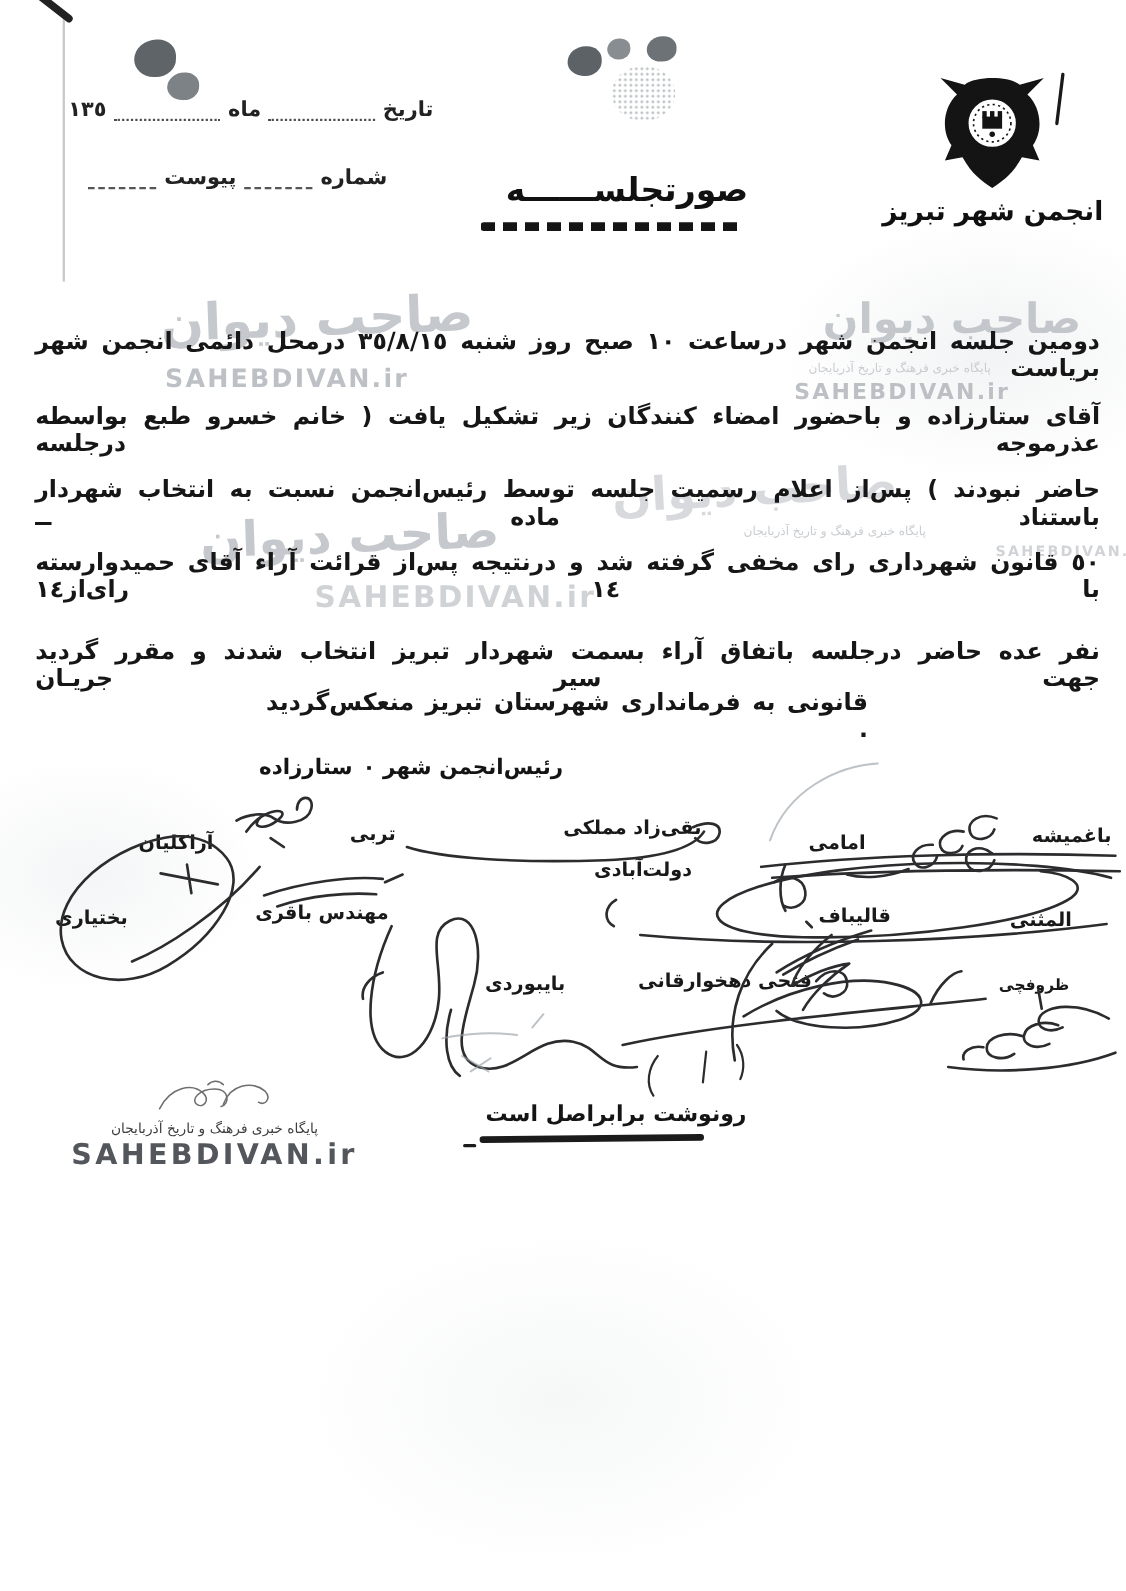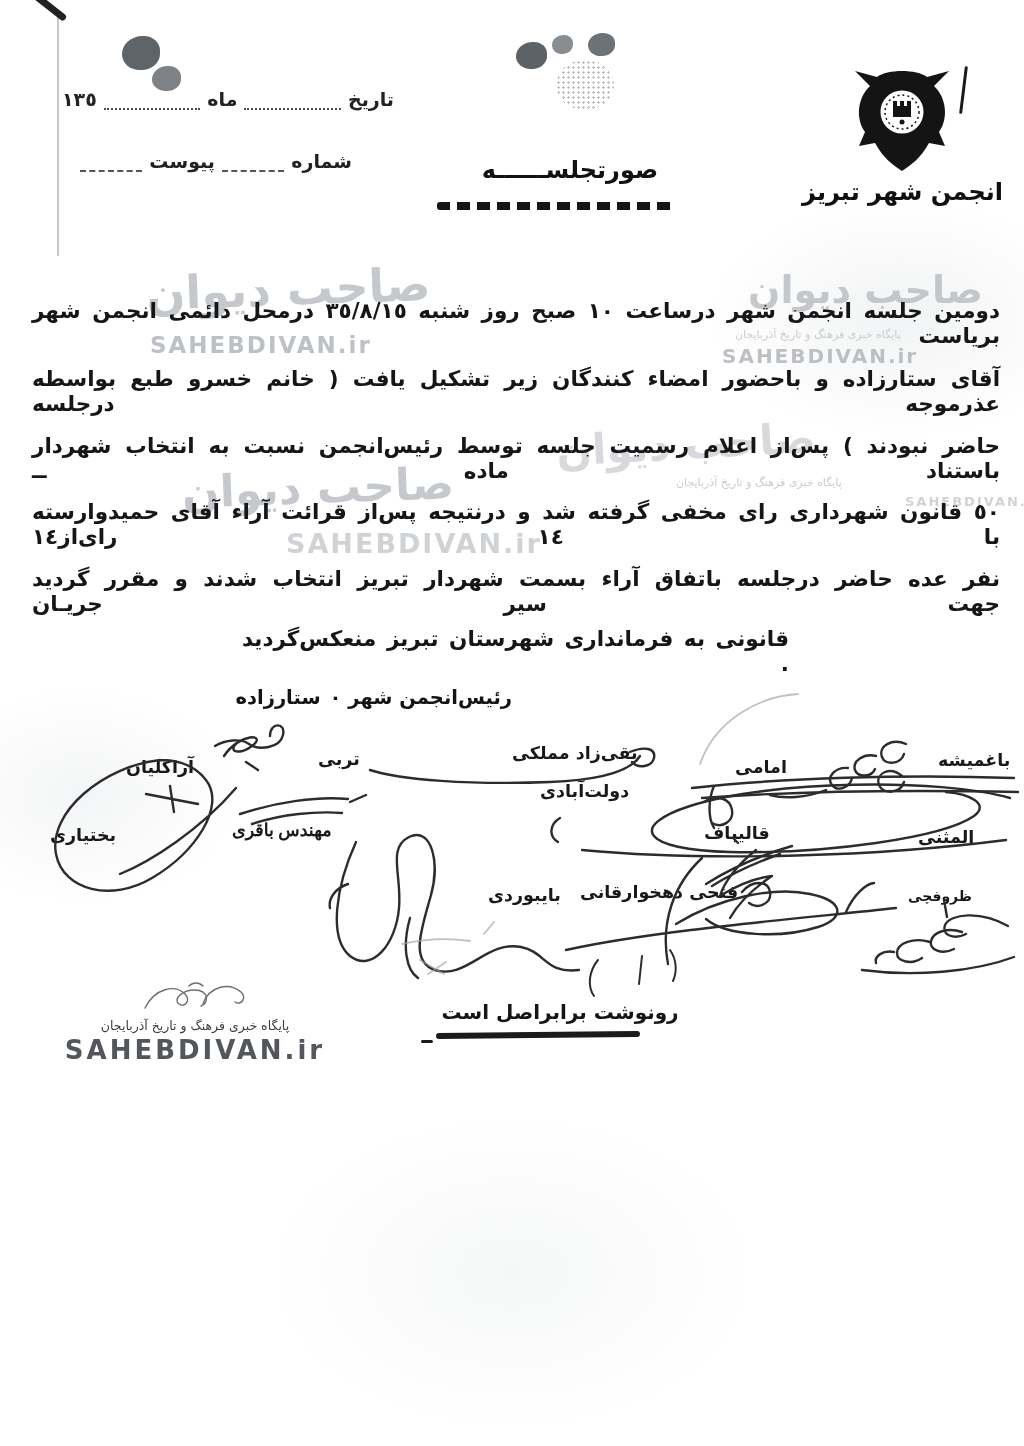--- a/index.html
+++ b/index.html
@@ -15,21 +15,21 @@
   }
   .abs { position:absolute; }
   .fa { font-family:"DejaVu Sans", sans-serif; direction:rtl; unicode-bidi:plaintext; }
   .line { font-weight:bold; font-size:21.5px; color:#161616; text-align:justify; text-align-last:justify; word-spacing:3px; white-space:nowrap0; }
   .name { font-weight:bold; font-size:17.5px; color:#191919; white-space:nowrap; }
   .lh-row { display:flex; direction:rtl; align-items:flex-end; gap:7px; color:#222; font-weight:bold; font-size:19px; }
   .lead { flex:1; height:14px; }
   .lead.dot  { border-bottom:2px dotted #4c4c4c; }
   .lead.dash { border-bottom:2px dashed #565656; }
   .stain { border-radius:58% 46% 52% 50%; }
-  .title { font-weight:bold; font-size:24px; color:#111; text-align:center; }
+  .title { font-weight:bold; font-size:30px; color:#111; text-align:center; }
   .title-dashes { height:8px; background:repeating-linear-gradient(90deg,#151515 0 13px, rgba(0,0,0,0) 13px 20px); border-radius:3px; }
   .wm { color:#b7bbc0; pointer-events:none; }
   .wm-brand { font-weight:bold; opacity:.8; }
   .wm-site  { font-weight:bold; letter-spacing:2px; color:#b2b6bb; opacity:.85; }
   .wm-tag   { font-size:11px; color:#c3c7cb; letter-spacing:1px; opacity:.9; }
   .cert { font-weight:bold; font-size:20px; color:#151515; }
   .cert-underline { height:6px; background:#1b1b1b; border-radius:3px; transform:rotate(-.6deg); }
   .logo-brand { font-weight:900; font-size:44px; color:#0b0b0b; text-align:center; }
   .logo-tag { font-size:12.5px; color:#3d3d3d; letter-spacing:.5px; text-align:center; }
   .logo-site { font-weight:bold; font-size:26px; color:#53575c; letter-spacing:3px; text-align:center; font-family:"DejaVu Sans", sans-serif; }
@@ -91,41 +91,41 @@
 <div class="abs fa wm wm-tag" style="left:676px;top:476px;">پایگاه خبری فرهنگ و تاریخ آذربایجان</div>
 <div class="abs wm wm-site" style="left:905px;top:494px;font-size:13px;opacity:.6;">SAHEBDIVAN.ir</div>
 
 <div class="abs fa wm wm-brand" style="left:182px;top:462px;font-size:44px;transform:rotate(-2deg);">صاحب دیوان</div>
 <div class="abs wm wm-site" style="left:286px;top:528px;font-size:27px;opacity:.6;">SAHEBDIVAN.ir</div>
 
 <div class="abs fa line" style="left:32px;top:298px;width:968px;">دومین جلسه انجمن شهر درساعت ١٠ صبح روز شنبه ٣٥/٨/١٥ درمحل دائمی انجمن شهر بریاست</div>
 <div class="abs fa line" style="left:32px;top:366px;width:968px;">آقای ستارزاده و باحضور امضاء کنندگان زیر تشکیل یافت ( خانم خسرو طبع بواسطه عذرموجه درجلسه</div>
 <div class="abs fa line" style="left:32px;top:433px;width:968px;">حاضر نبودند ) پس‌از اعلام رسمیت جلسه توسط رئیس‌انجمن نسبت به انتخاب شهردار باستناد ماده ــ</div>
 <div class="abs fa line" style="left:32px;top:499px;width:968px;">٥٠ قانون شهرداری رای مخفی گرفته شد و درنتیجه پس‌از قرائت آراء آقای حمیدوارسته با ١٤ رای‌از١٤</div>
-<div class="abs fa line" style="left:32px;top:566px;width:968px;">نفر عده حاضر درجلسه باتفاق آراء بسمت شهردار تبریز انتخاب شدند و مقرر گردید جهت سیر جریـان</div>
+<div class="abs fa line" style="left:32px;top:580px;width:968px;">نفر عده حاضر درجلسه باتفاق آراء بسمت شهردار تبریز انتخاب شدند و مقرر گردید جهت سیر جریـان</div>
 <div class="abs fa line" style="left:233px;top:626px;width:556px;text-align:right;text-align-last:right;">قانونی به فرمانداری شهرستان تبریز منعکس‌گردید .</div>
 
 <div class="abs fa" style="left:200px;top:686px;width:312px;font-weight:bold;font-size:19.5px;color:#141414;text-align:right;display:flex;direction:rtl;gap:9px;justify-content:flex-start;">
   <span>رئیس‌انجمن شهر ۰</span>
   <span>ستارزاده</span>
 </div>
 
 <span class="abs fa name" style="left:938px;top:750px;">باغمیشه</span>
 <span class="abs fa name" style="left:703px;top:757px;margin-left:32px;">امامی</span>
 <span class="abs fa name" style="left:512px;top:743px;">تقی‌زاد مملکی</span>
 <span class="abs fa name" style="left:318px;top:749px;">تربی</span>
 <span class="abs fa name" style="left:126px;top:757px;">آراکلیان</span>
 <span class="abs fa name" style="left:918px;top:827px;">المثنی</span>
-<span class="abs fa name" style="left:704px;top:823px;">قالیباف</span>
+<span class="abs fa name" style="left:744px;top:823px;">قالیباف</span>
 <span class="abs fa name" style="left:540px;top:781px;">دولت‌آبادی</span>
-<span class="abs fa name" style="left:232px;top:820px;font-family:Liberation Serif, serif;">مهندس باقری</span>
+<span class="abs fa name" style="left:232px;top:820px;">مهندس باقری</span>
 <span class="abs fa name" style="left:50px;top:825px;">بختیاری</span>
 <span class="abs fa name" style="left:908px;top:888px;font-size:14px;">ظروفچی</span>
 <span class="abs fa name" style="left:580px;top:882px;">فتحی دهخوارقانی</span>
-<span class="abs fa name" style="left:441px;top:885px;margin-left:47px;">بایبوردی</span>
+<span class="abs fa name" style="left:441px;top:885px;">بایبوردی</span>
 
 <svg class="abs" style="left:0;top:0;pointer-events:none;" width="1024" height="1446" viewBox="0 0 1024 1446" fill="none" stroke="#2c2c2f" stroke-width="2.4" stroke-linecap="round" stroke-linejoin="round">
   <path d="M224,756 C240,732 268,734 252,746 C240,755 228,752 236,744 M246,762 l12,8"></path>
   <path d="M270,736 c0,-14 16,-14 13,-1 c-3,13 -24,16 -34,9 c-8,-6 -24,-4 -34,2"></path>
   <path d="M640,756 c-10,16 -40,24 -90,26 c-80,3 -150,-2 -180,-12 M630,752 c14,-6 26,-4 24,6 c-2,9 -16,11 -22,4"></path>
   <path d="M714,786 c-6,14 -6,32 0,42 M704,802 c12,-8 26,-4 28,8 c2,11 -10,19 -20,13 M733,838 l5,5"></path>
   <path d="M906,744 c-14,-6 -28,2 -24,13 c3,9 19,7 22,-3 M876,756 c-12,-3 -24,5 -21,14 c3,8 17,7 20,-1 M848,768 c-13,-1 -22,9 -16,17 c5,7 18,3 20,-7 M826,790 c-20,8 -42,9 -56,5"></path>
   <path d="M1010,798 c-70,-20 -240,-18 -320,8 c-62,20 -48,44 40,46 c96,2 212,-14 244,-36 c16,-12 -4,-22 -28,-24 M560,818 c-10,6 -12,18 -2,24 M582,850 c130,12 300,6 424,-10"></path>
   <path d="M792,846 c-34,10 -64,24 -86,38 M780,854 c-28,10 -52,22 -68,32 M756,850 c-18,14 -32,32 -36,46 c16,-10 36,-18 52,-20 c-18,12 -34,28 -42,42 M742,892 c10,-12 26,-12 28,0 c2,11 -12,18 -21,11"></path>
   <path d="M160,760 c-56,6 -112,52 -104,94 c7,37 56,48 96,24 c44,-26 74,-72 54,-98 c-10,-13 -26,-20 -46,-20 M146,794 l52,10 M170,786 l4,26 M236,788 C200,830 150,862 120,874"></path>

